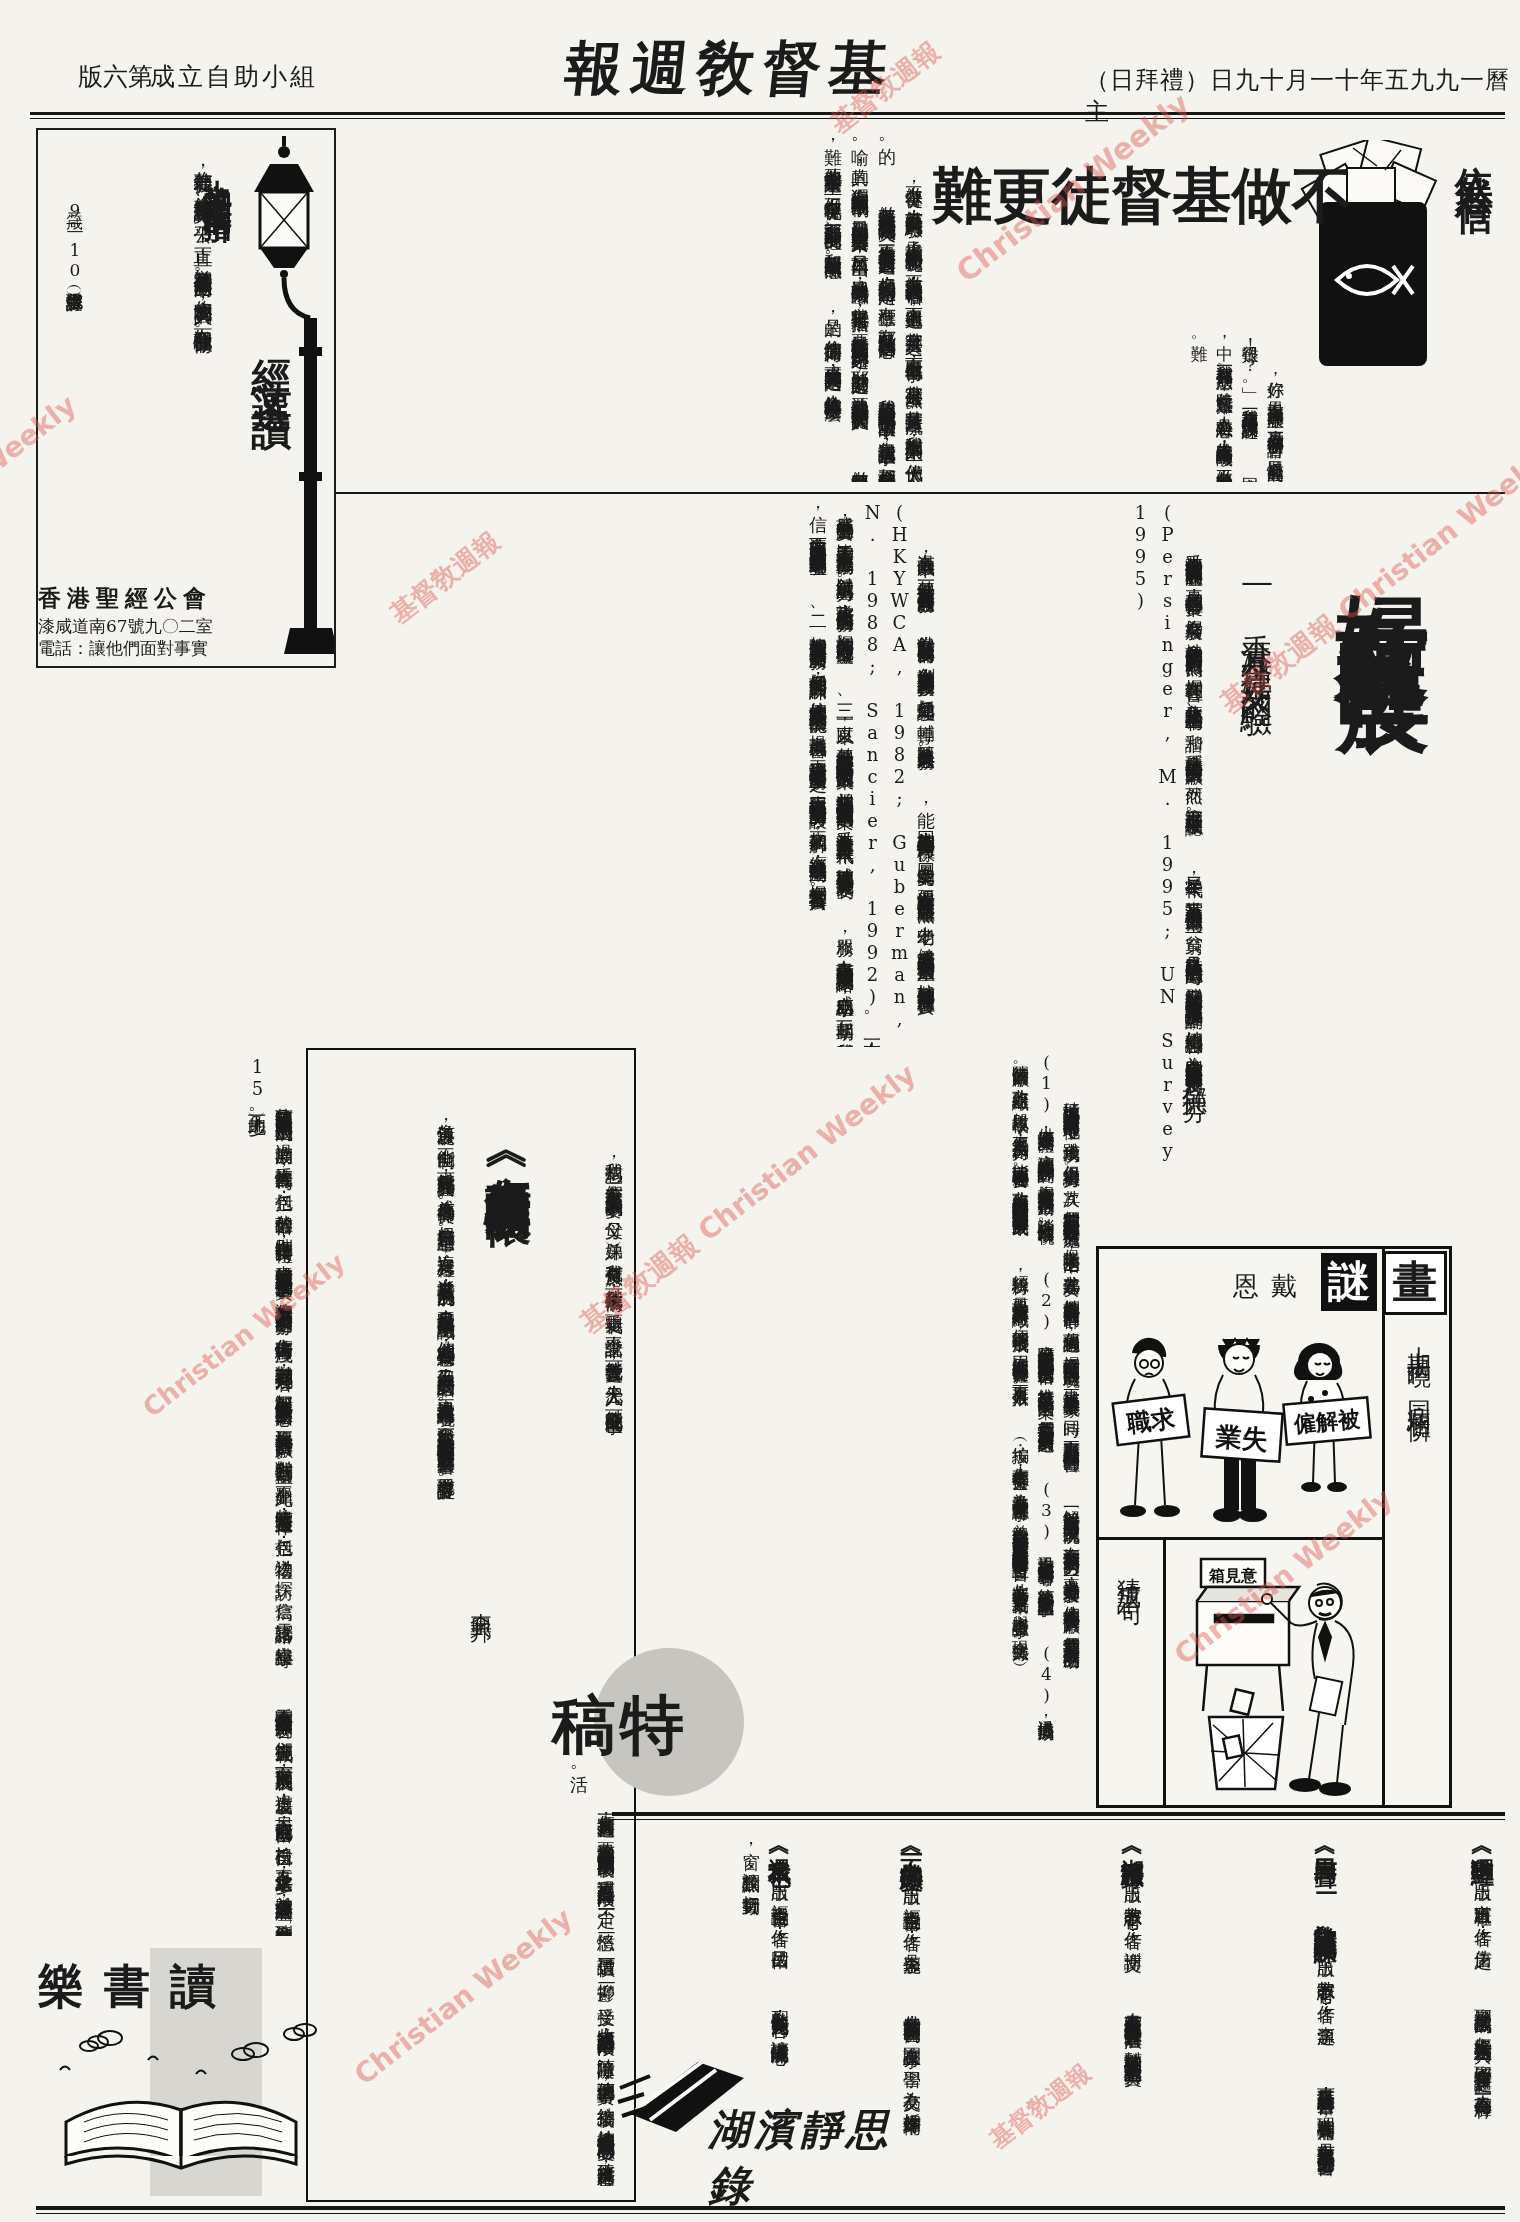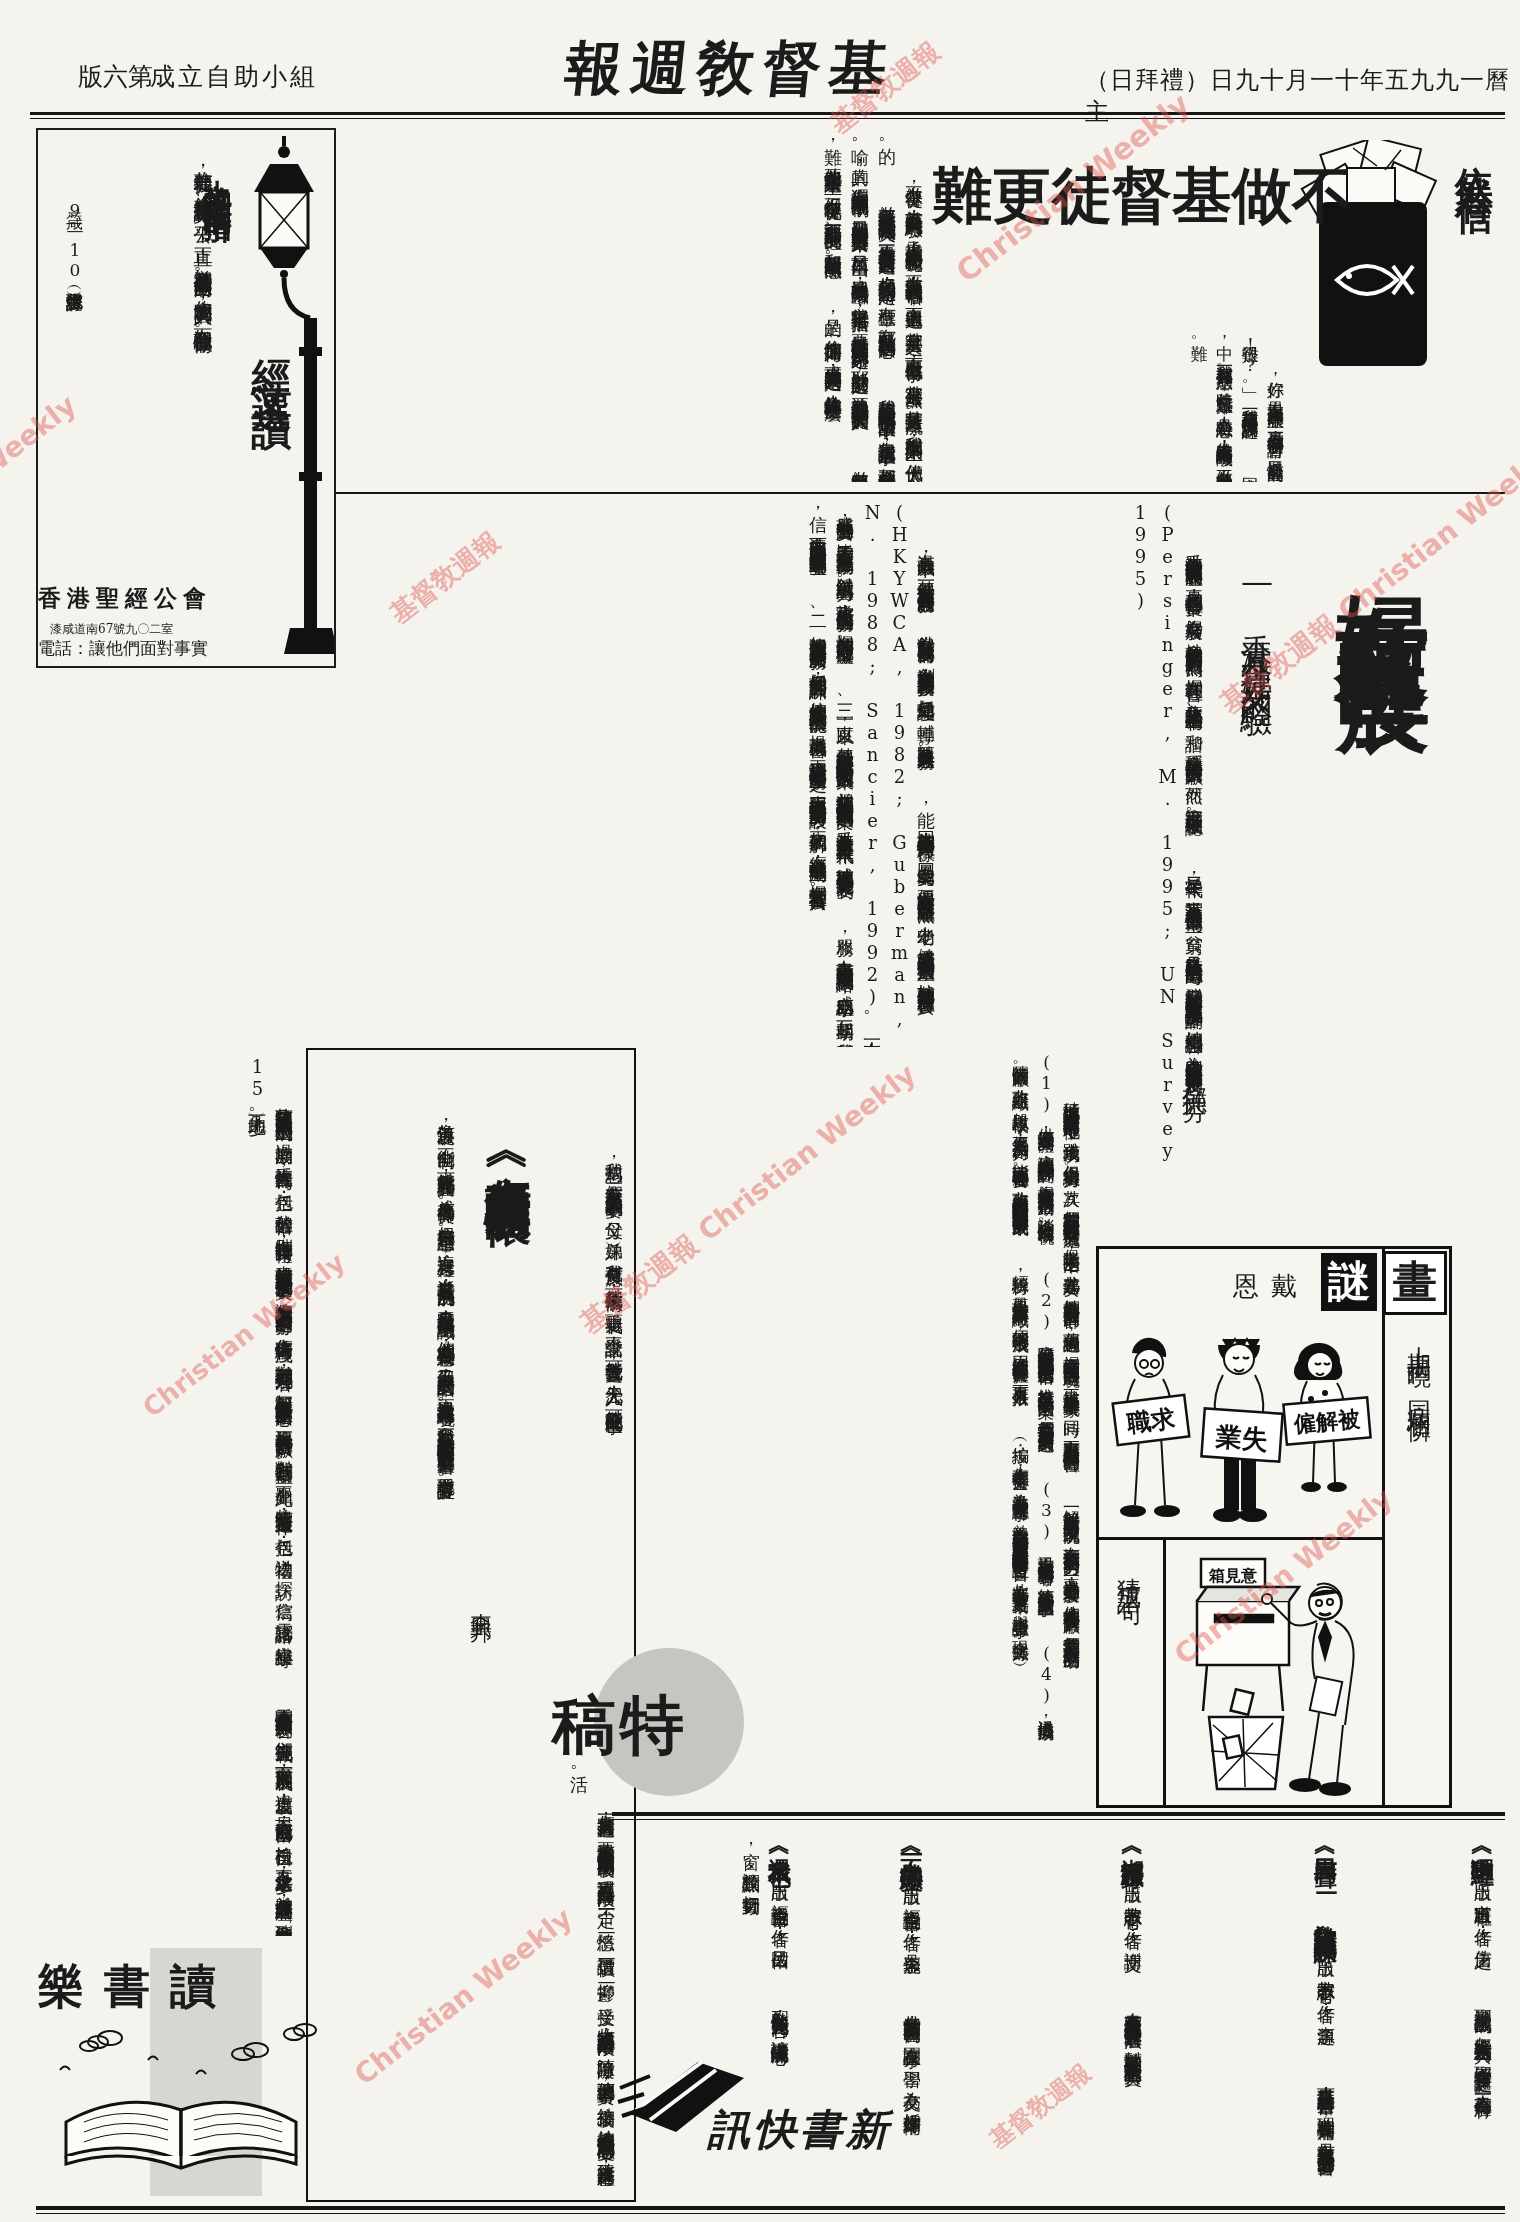--- a/index.html
+++ b/index.html
@@ -54,21 +54,21 @@
       <rect x="82" y="186" width="13" height="310" fill="#111"></rect>
       <rect x="77" y="215" width="23" height="9" fill="#111"></rect>
       <rect x="77" y="340" width="23" height="9" fill="#111"></rect>
       <polygon points="68,496 110,496 116,522 62,522" fill="#111"></polygon>
     </svg>
     <div class="abs v col-title" style="right:34px;top:198px;height:260px;font-size:40px;letter-spacing:16px;">經文選讀</div>
     <div class="abs v" style="right:96px;top:26px;height:400px;font-size:29px;font-weight:600;letter-spacing:4px;">上帝的話是生活的指引</div>
     <div class="abs v bt" style="left:62px;top:26px;width:118px;height:452px;font-size:19px;">你若聽從我，就會知道甚麼是誠實、公平、正直，知道甚麼是你們應當做的。你會成為明智的人，而知識會使你歡愉。</div>
     <div class="abs v" style="left:26px;top:70px;height:400px;font-size:17px;">箴二9—10（現代中文譯本修訂版）</div>
     <div class="abs ctr" style="left:0;bottom:52px;width:100%;font-size:23px;font-weight:bold;letter-spacing:6px;">香港聖經公會</div>
-    <div class="abs ctr" style="left:0;bottom:28px;width:100%;font-size:12px;padding-left:12px;">漆咸道南67號九〇二室</div>
+    <div class="abs ctr" style="left:0;bottom:28px;width:100%;font-size:17px;">漆咸道南67號九〇二室</div>
     <div class="abs ctr" style="left:0;bottom:6px;width:100%;font-size:17px;">電話：讓他們面對事實</div>
   </div>
 
   <div class="abs" style="left:336px;top:126px;width:1169px;height:362px;">
     <div class="abs v col-title" style="right:6px;top:10px;height:215px;font-size:38px;letter-spacing:10px;">依然有信</div>
     <svg class="abs" style="right:64px;top:14px;" width="152" height="232" viewBox="0 0 152 232">
       <g stroke="#111" stroke-width="2" fill="#fbfaf7">
         <rect x="36" y="6" width="52" height="38" transform="rotate(-18 62 25)"></rect>
         <rect x="74" y="2" width="54" height="40" transform="rotate(14 101 22)"></rect>
         <rect x="18" y="34" width="50" height="34" transform="rotate(-30 43 51)"></rect>
@@ -261,20 +261,20 @@
       <span class="bt" style="font-size:18px;">作者：呂國佑</span>
       <span class="bt" style="font-size:18px;">　　配合啟發性和多元化內容，讓讀者慢慢離開心窗，調校焦點，切實行動。</span>
     </div>
 
     <div class="abs" style="left:4px;top:242px;width:300px;height:140px;">
       <svg class="abs" style="left:0;top:-10px;" width="150" height="110" viewBox="0 0 150 110">
         <polygon points="14,70 82,18 128,34 60,88" fill="#111"></polygon>
         <path d="M20,66 L86,18 M34,76 L100,26" stroke="#fbfaf7" stroke-width="4"></path>
         <path d="M4,44 L34,32 M2,58 L28,50 M6,72 L30,64" stroke="#111" stroke-width="4"></path>
       </svg>
-      <div class="abs" style="left:92px;top:48px;font-size:42px;font-weight:900;font-style:italic;letter-spacing:4px;font-family:'DejaVu Sans',sans-serif;">訊快書新</div>
+      <div class="abs" style="left:92px;top:48px;font-size:42px;font-weight:900;font-style:italic;letter-spacing:4px;font-family:'DejaVu Sans',sans-serif;">湖濱靜思錄</div>
     </div>
   </div>
 
   <div class="hr" style="left:36px;top:2206px;width:1469px;height:4px;"></div>
   <div class="hr" style="left:36px;top:2213px;width:1469px;height:1px;"></div>
 
 </div>
 
 </body></html>

